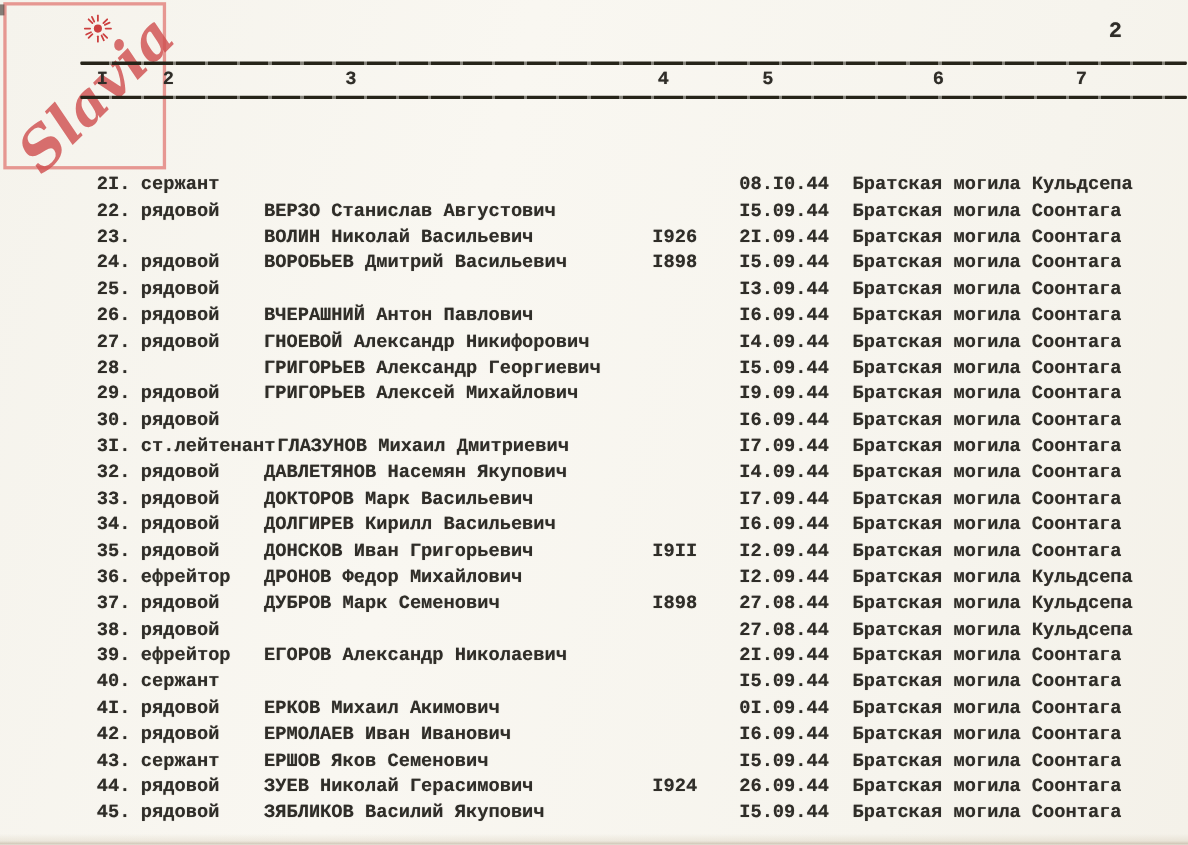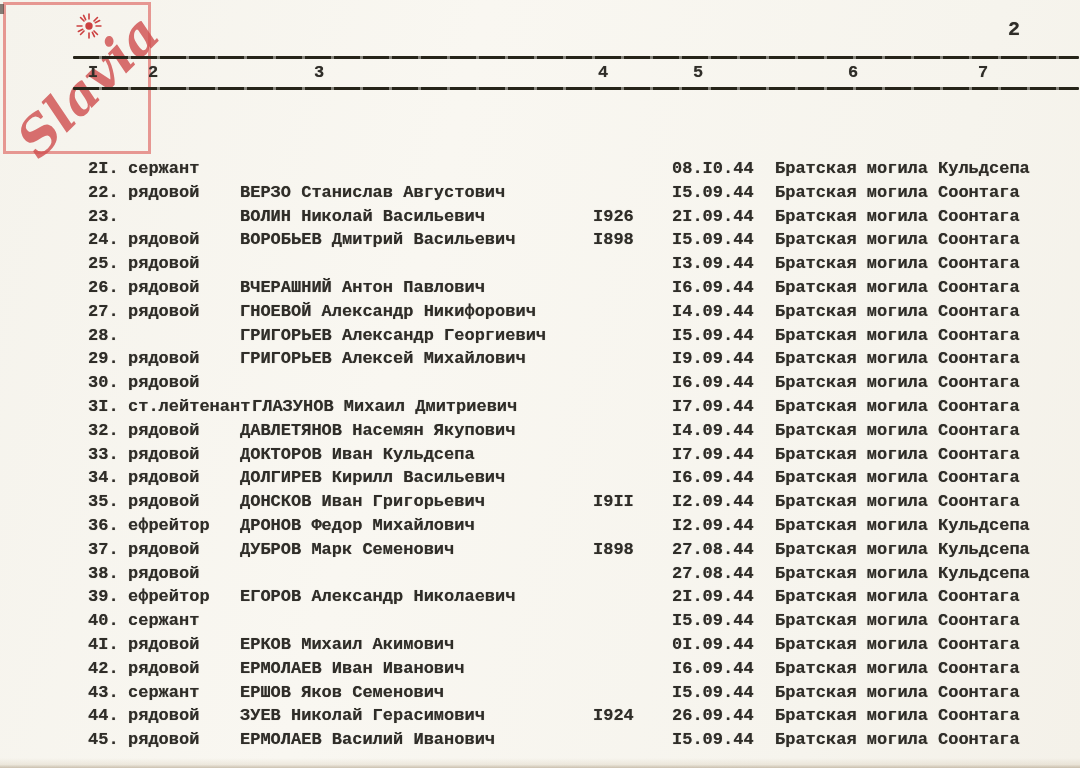--- a/index.html
+++ b/index.html
@@ -217,21 +217,21 @@
     <span class="c tw" data-col="name">ДАВЛЕТЯНОВ Насемян Якупович</span>
     <span class="c tw" data-col="year"></span>
     <span class="c tw" data-col="date">I4.09.44</span>
     <span class="c tw" data-col="grave">Братская могила</span>
     <span class="c tw" data-col="place">Соонтага</span>
   </div>
 
   <div class="row">
     <span class="c tw" data-col="num">33.</span>
     <span class="c tw" data-col="rank">рядовой</span>
-    <span class="c tw" data-col="name">ДОКТОРОВ Иван Кульдсепа</span>
+    <span class="c tw" data-col="name">ДОКТОРОВ Марк Васильевич</span>
     <span class="c tw" data-col="year"></span>
     <span class="c tw" data-col="date">I7.09.44</span>
     <span class="c tw" data-col="grave">Братская могила</span>
     <span class="c tw" data-col="place">Соонтага</span>
   </div>
 
   <div class="row">
     <span class="c tw" data-col="num">34.</span>
     <span class="c tw" data-col="rank">рядовой</span>
     <span class="c tw" data-col="name">ДОЛГИРЕВ Кирилл Васильевич</span>
@@ -335,19 +335,19 @@
     <span class="c tw" data-col="name">ЗУЕВ Николай Герасимович</span>
     <span class="c tw" data-col="year">I924</span>
     <span class="c tw" data-col="date">26.09.44</span>
     <span class="c tw" data-col="grave">Братская могила</span>
     <span class="c tw" data-col="place">Соонтага</span>
   </div>
 
   <div class="row">
     <span class="c tw" data-col="num">45.</span>
     <span class="c tw" data-col="rank">рядовой</span>
-    <span class="c tw" data-col="name">ЕРМОЛАЕВ Василий Иванович</span>
+    <span class="c tw" data-col="name">ЗЯБЛИКОВ Василий Якупович</span>
     <span class="c tw" data-col="year"></span>
     <span class="c tw" data-col="date">I5.09.44</span>
     <span class="c tw" data-col="grave">Братская могила</span>
     <span class="c tw" data-col="place">Соонтага</span>
   </div>
 </div>
 
 </body></html>

